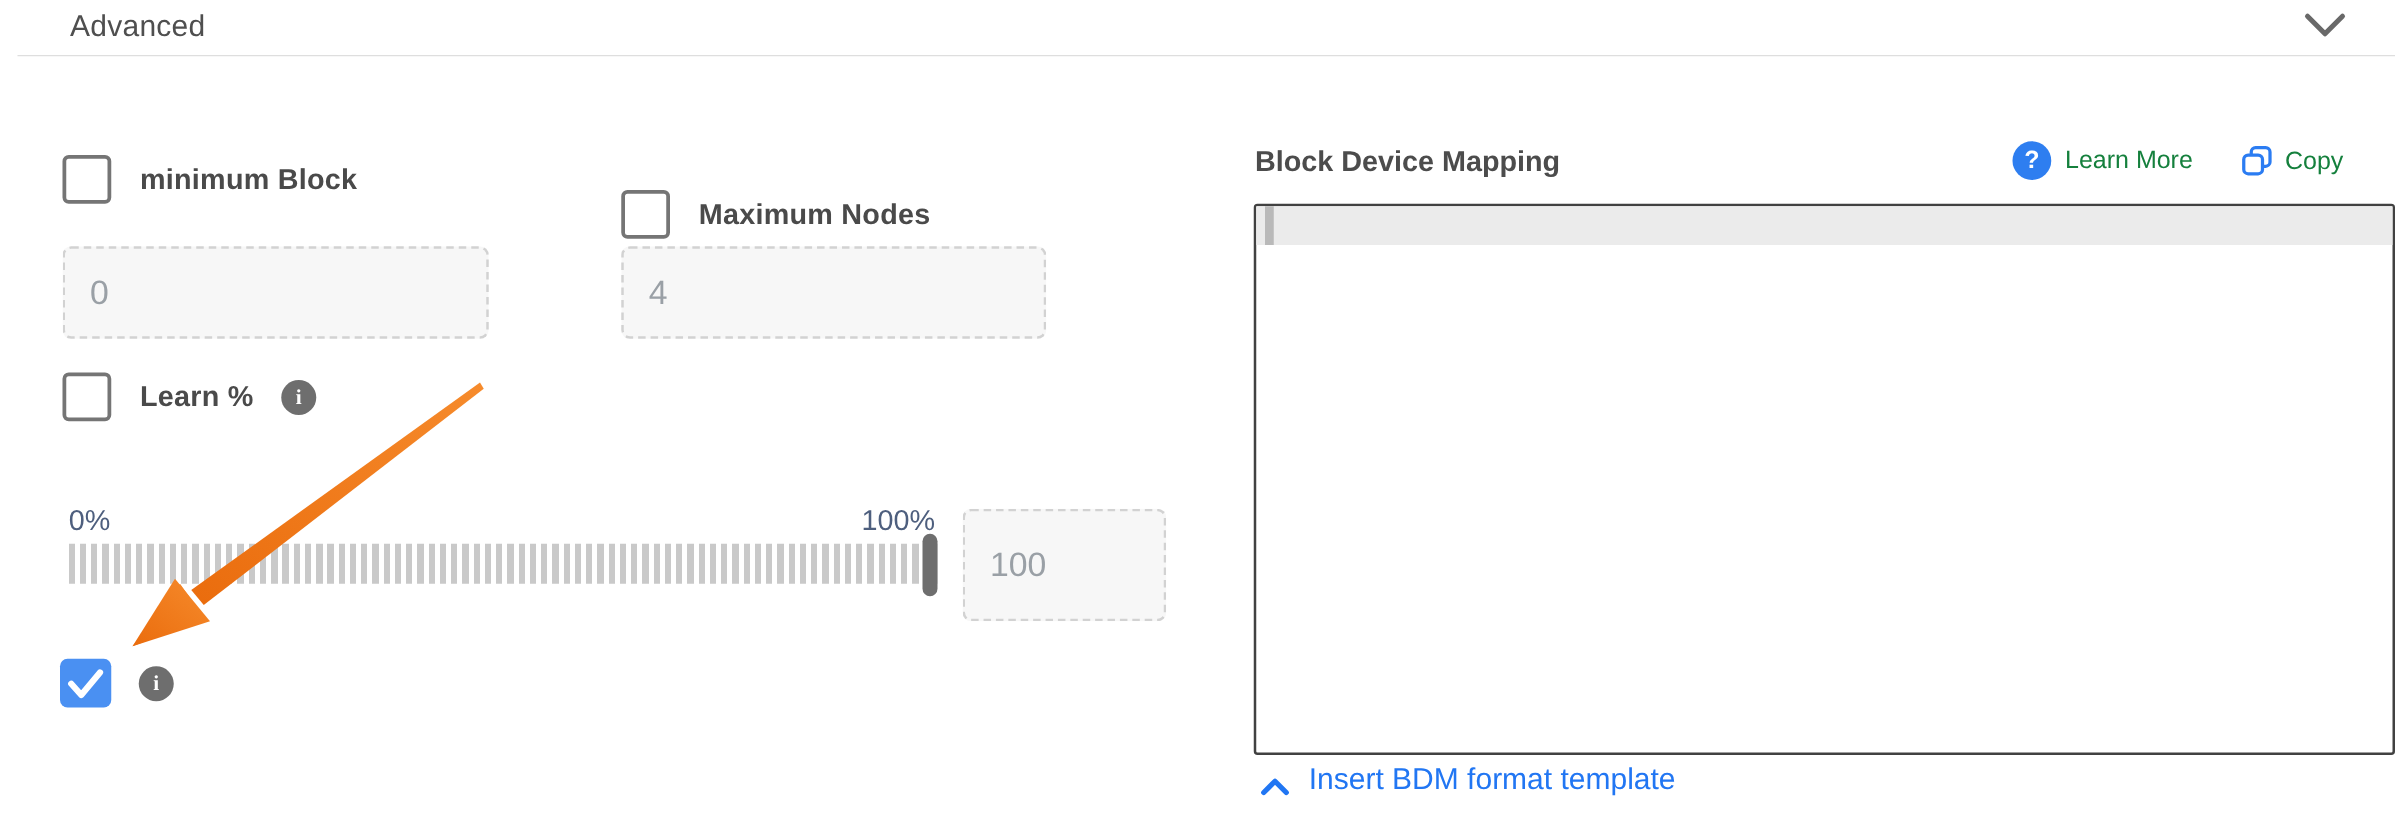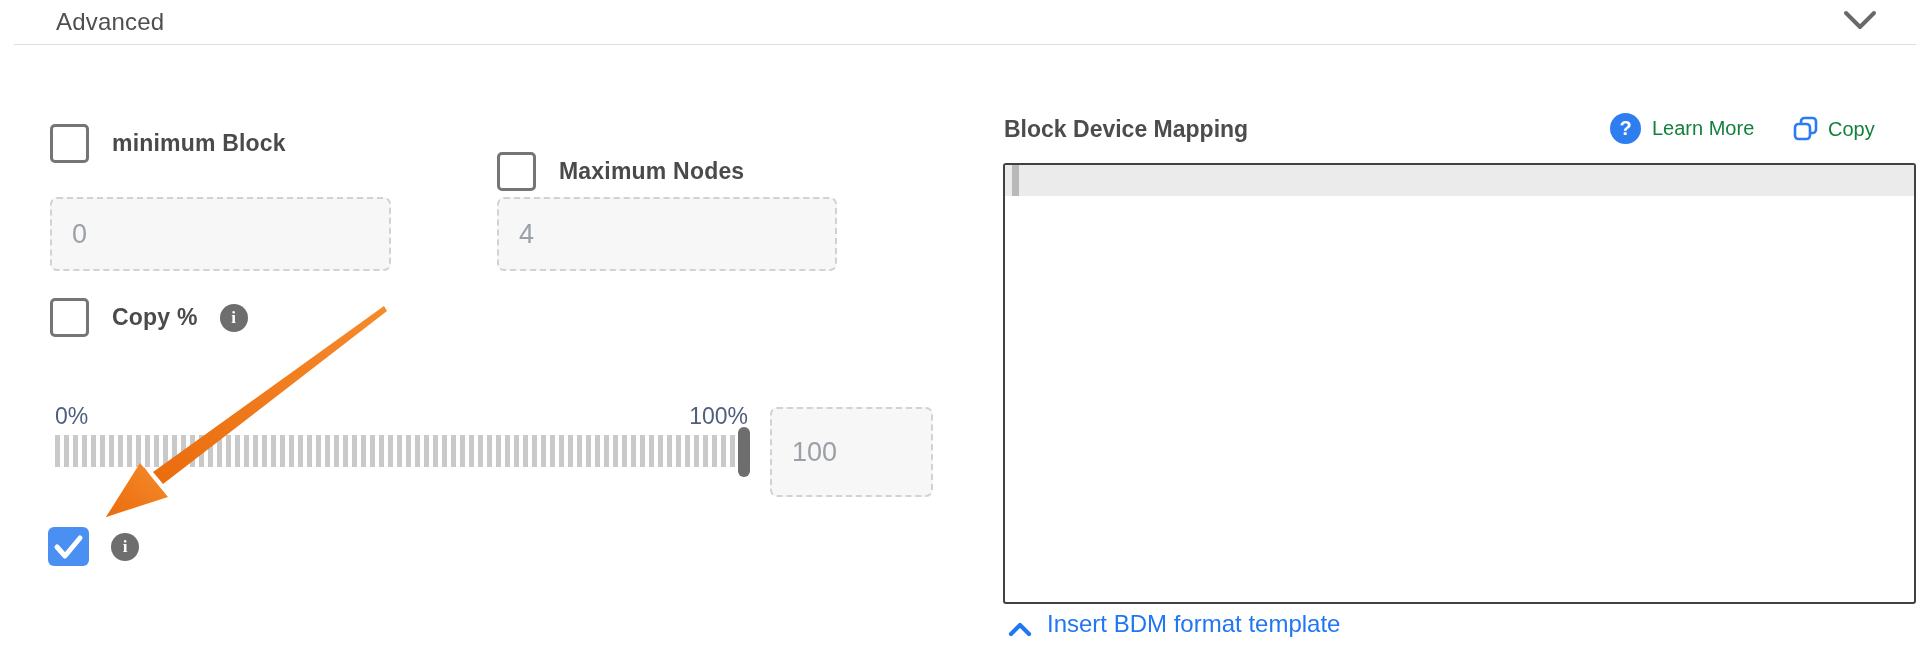--- a/index.html
+++ b/index.html
@@ -61,21 +61,21 @@
   <input class="dash-input" style="left: 50px; top: 197px; width: 341px; height: 74px;" value="0">
 
   <div class="cb-row" style="left:497px; top:124px;margin-top:28px;">
     <div class="checkbox"></div>
     <div class="cb-label">Maximum Nodes</div>
   </div>
   <input class="dash-input" style="left: 497px; top: 197px; width: 340px; height: 74px;" value="4">
 
   <div class="cb-row" style="left:50px; top:298px;">
     <div class="checkbox"></div>
-    <div class="cb-label">Copy %</div>
+    <div class="cb-label">Learn %</div>
     <div class="info-icon">i</div>
   </div>
 
   <div class="slider-labels">
     <span>0%</span>
     <span>100%</span>
   </div>
   <div class="slider-track"></div>
   <div class="slider-handle"></div>
   <input class="dash-input" style="left: 770px; top: 407px; width: 163px; height: 90px;" value="100">

